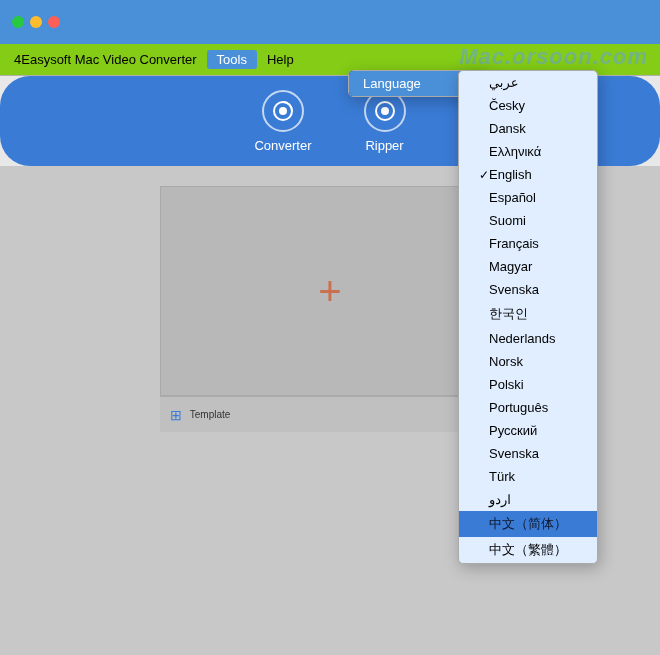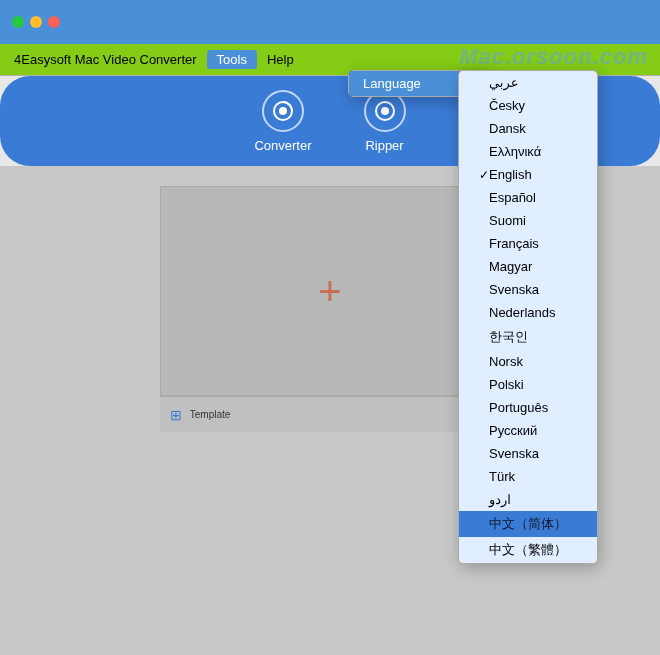--- a/index.html
+++ b/index.html
@@ -310,28 +310,28 @@
     <div class="lang-item">
       <span class="checkmark"> </span>
       <span>Magyar</span>
     </div>
     <div class="lang-item">
       <span class="checkmark"> </span>
       <span>Svenska</span>
     </div>
     <div class="lang-item">
       <span class="checkmark"> </span>
+      <span>한국인</span>
+    </div>
+    <div class="lang-item">
+      <span class="checkmark"> </span>
       <span>Nederlands</span>
     </div>
     <div class="lang-item">
       <span class="checkmark"> </span>
-      <span>한국인</span>
-    </div>
-    <div class="lang-item">
-      <span class="checkmark"> </span>
       <span>Norsk</span>
     </div>
     <div class="lang-item">
       <span class="checkmark"> </span>
       <span>Polski</span>
     </div>
     <div class="lang-item">
       <span class="checkmark"> </span>
       <span>Português</span>
     </div>

